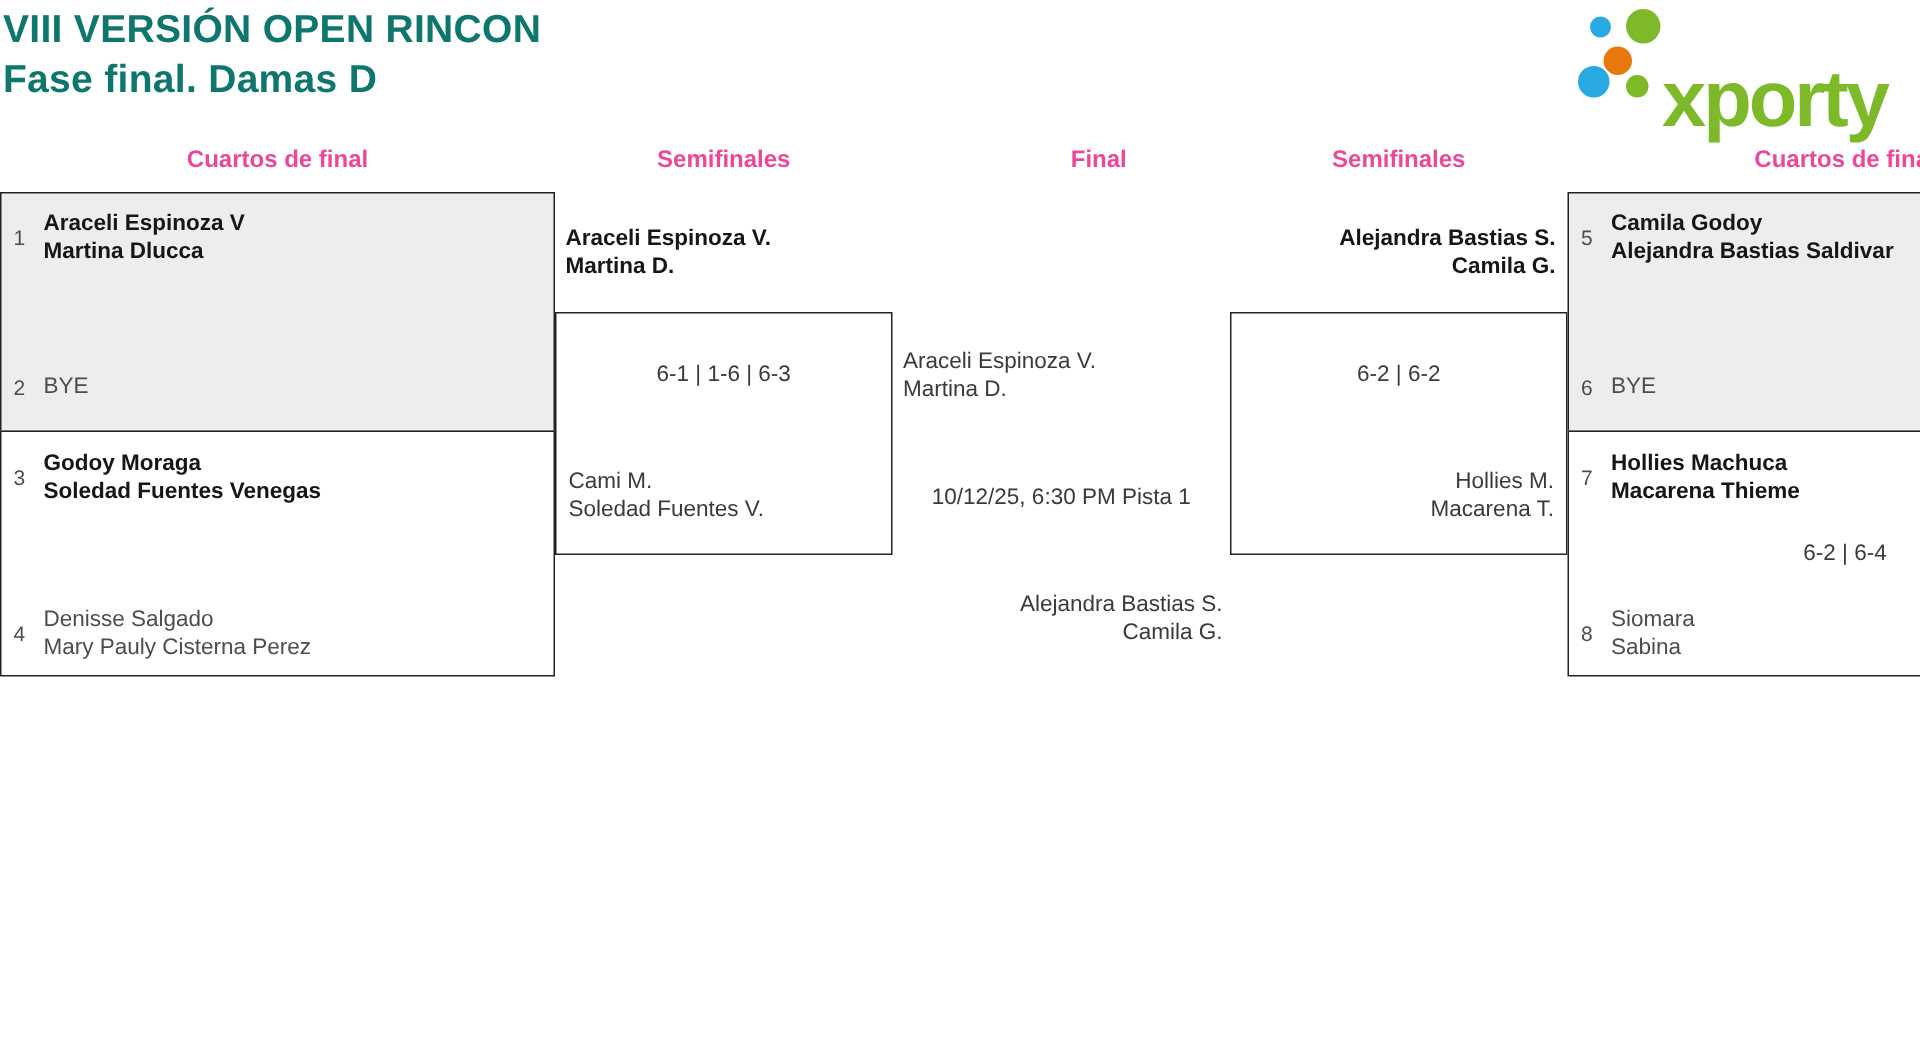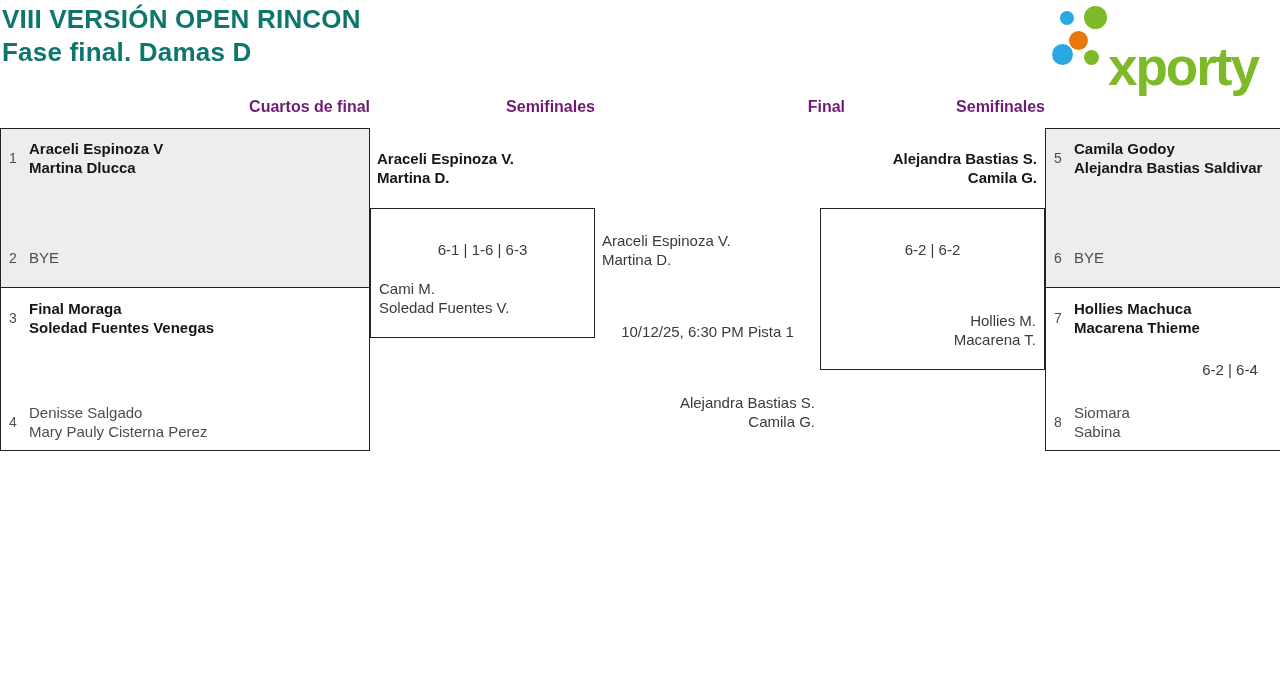--- a/index.html
+++ b/index.html
@@ -13,21 +13,21 @@
   .logo { position:absolute; left:1048px; top:4px; width:218px; height:64px; cursor:pointer; }
   .dot { position:absolute; border-radius:50%; }
   .dot-blue-small  { left:12px;  top:7px;  width:14px; height:14px; background:#29a9e1; }
   .dot-green-large { left:36px;  top:2px;  width:23px; height:23px; background:#7db928; }
   .dot-orange     { left:21px;  top:27px; width:19px; height:19px; background:#e8780c; }
   .dot-blue-large { left:4px;   top:40px; width:21px; height:21px; background:#29a9e1; }
   .dot-green-small{ left:36px;  top:46px; width:15px; height:15px; background:#7db928; }
   .wordmark { position:absolute; left:60px; top:0; font-size:53px; line-height:62px; font-weight:700;
               letter-spacing:-2px; color:#7db928;margin-top:32px; }
 
-  .col-header { position:absolute; top:98px; font-size:16px; font-weight:700; text-align:right; color:#701a75; }
+  .col-header { position:absolute; top:98px; font-size:16px; font-weight:700; text-align:center; color:#ec4899; }
 
   .bracket-box { position:absolute; border:1px solid #222; background:#ffffff; }
   .bracket-box.grey { background:#ededed; }
 
   .team { position:absolute; left:8px; right:8px; display:flex; align-items:center; gap:9px; }
   .seed { font-size:14px; color:#4d4d4d; min-width:11px; flex:none; }
   .names { font-size:15px; line-height:19px; }
   .names.bold { font-weight:700; color:#161616; }
   .names.reg  { font-weight:400; color:#4d4d4d; }
 
@@ -75,39 +75,39 @@
     <div class="names reg">
       <div>BYE</div>
     </div>
   </div>
 </div>
 
 <div class="bracket-box" style="left:0; top:287px; width:370px; height:164px;">
   <div class="team" style="top:11px;">
     <span class="seed">3</span>
     <div class="names bold">
-      <div>Final Moraga</div>
+      <div>Godoy Moraga</div>
       <div>Soledad Fuentes Venegas</div>
     </div>
   </div>
   <div class="team" style="bottom:9px;">
     <span class="seed">4</span>
     <div class="names reg">
       <div>Denisse Salgado</div>
       <div>Mary Pauly Cisterna Perez</div>
     </div>
   </div>
 </div>
 
 <div class="ext bold" style="left:377px; top:149px;">
   <div>Araceli Espinoza V.</div>
   <div>Martina D.</div>
 </div>
 
-<div class="bracket-box" style="left:370px; top:208px; width:225px; height:130px;">
+<div class="bracket-box" style="left:370px; top:208px; width:225px; height:162px;">
   <div class="score" style="top:32px;">6-1 | 1-6 | 6-3</div>
   <div class="ext reg" style="left:8px; bottom:20px;">
     <div>Cami M.</div>
     <div>Soledad Fuentes V.</div>
   </div>
 </div>
 
 <div class="ext reg" style="left:602px; top:231px;">
   <div>Araceli Espinoza V.</div>
   <div>Martina D.</div>

